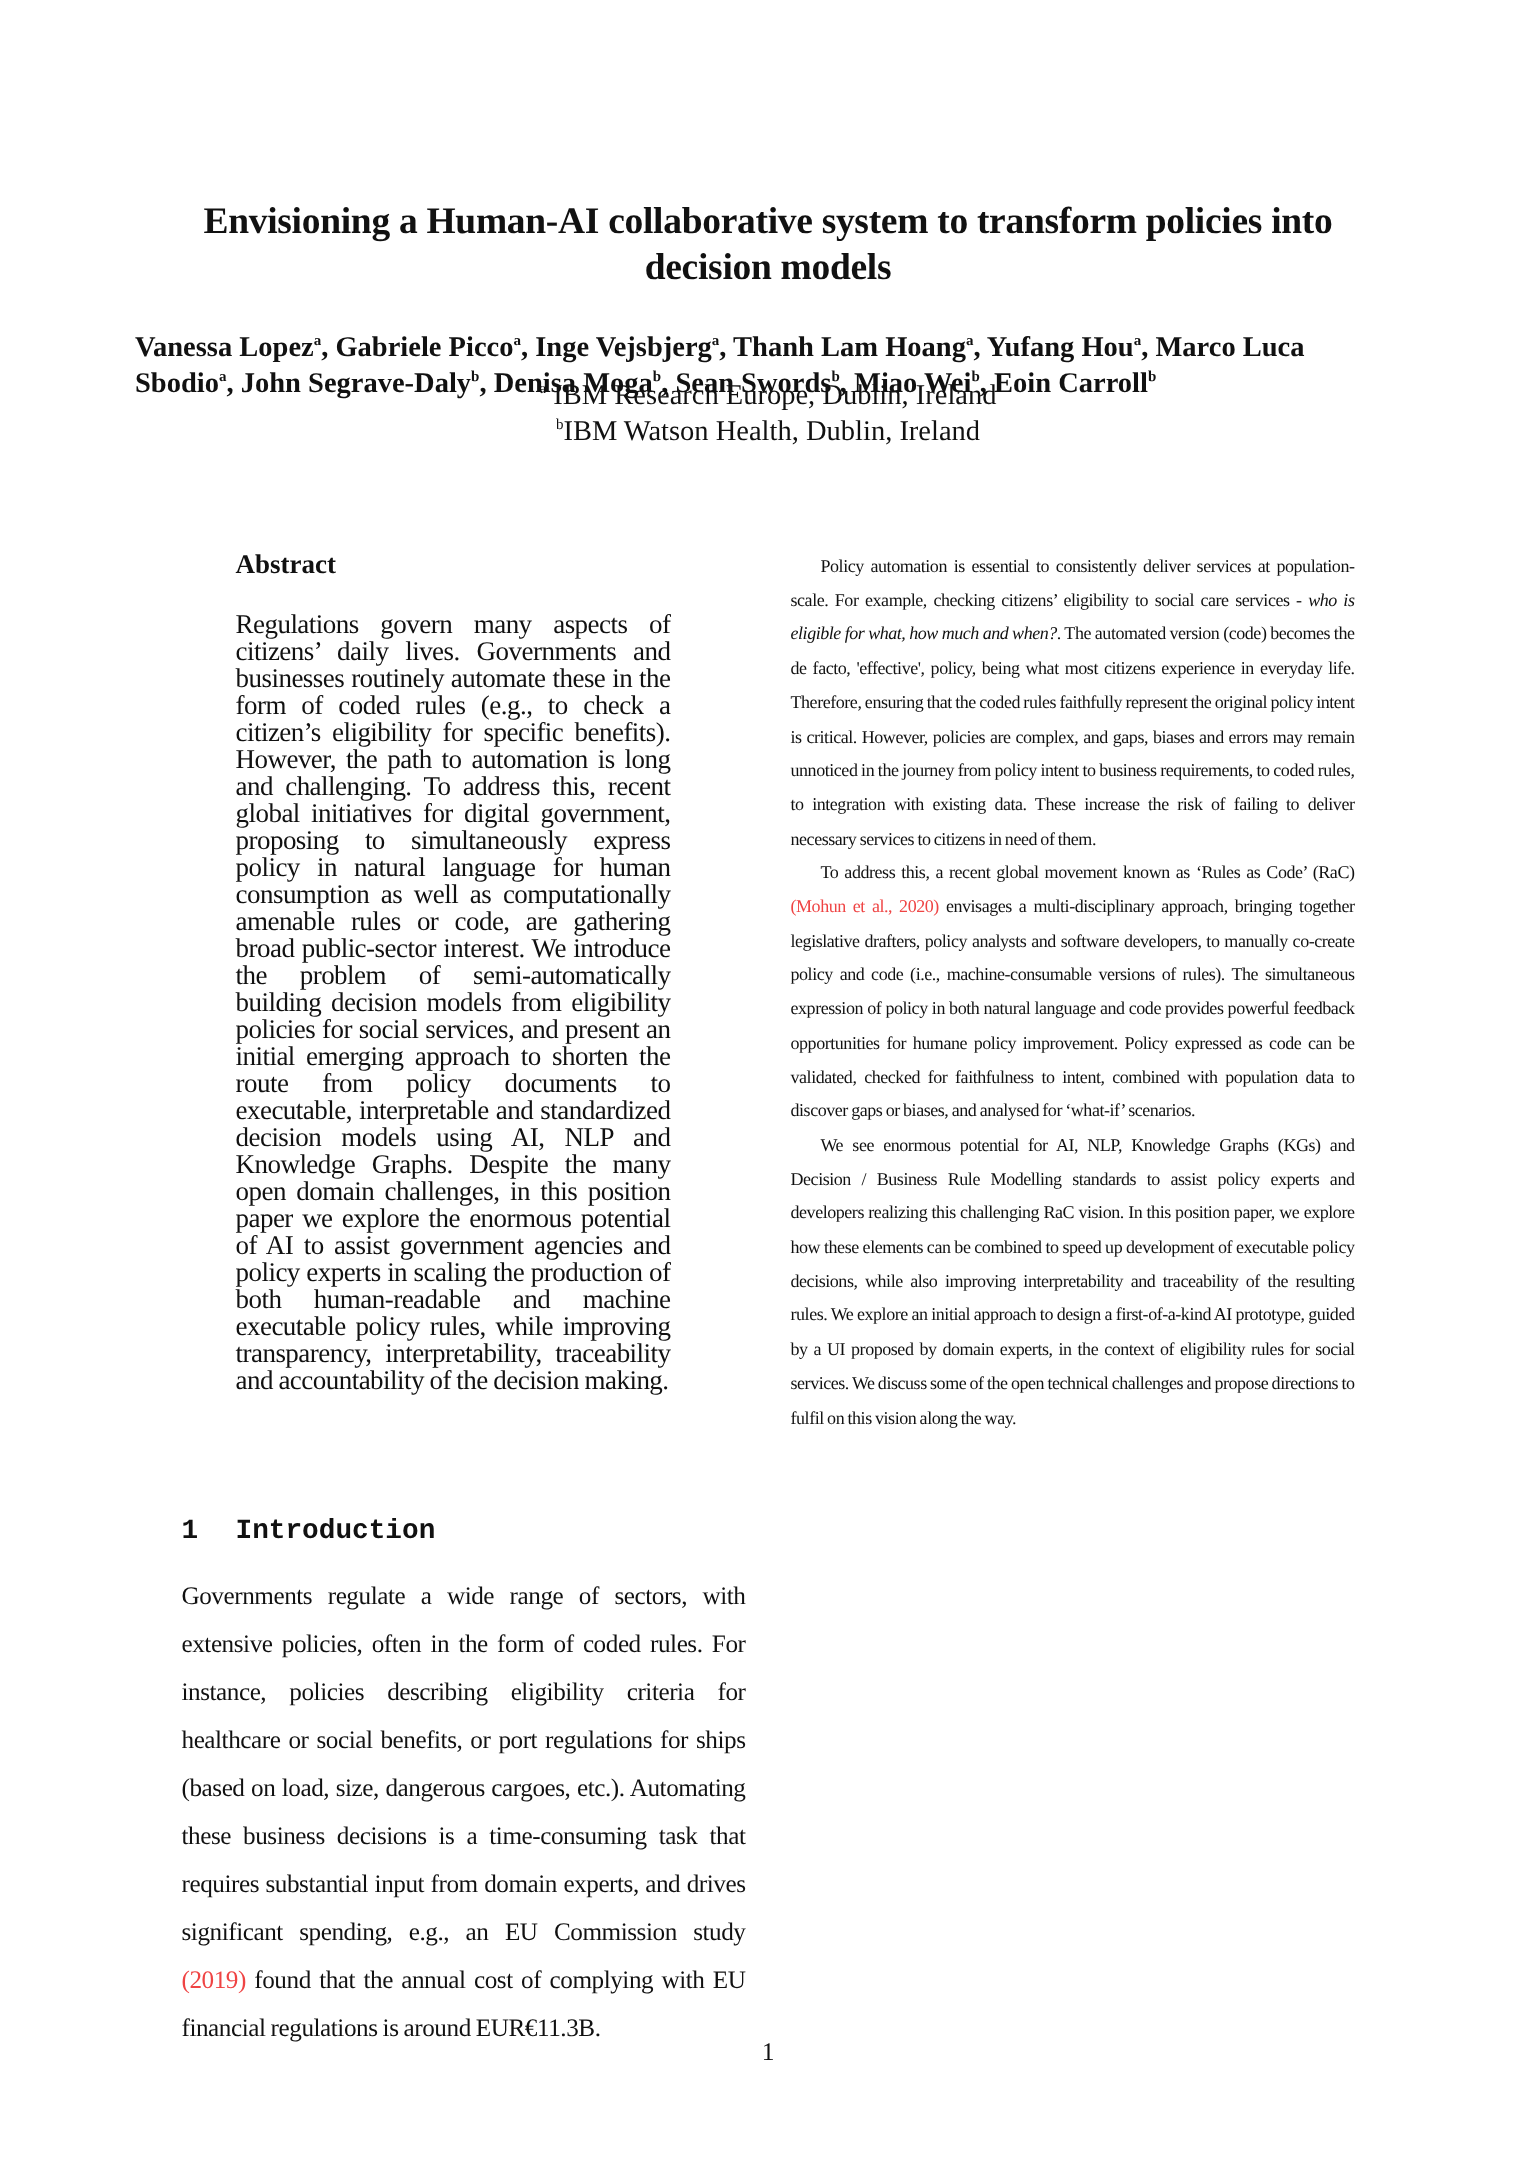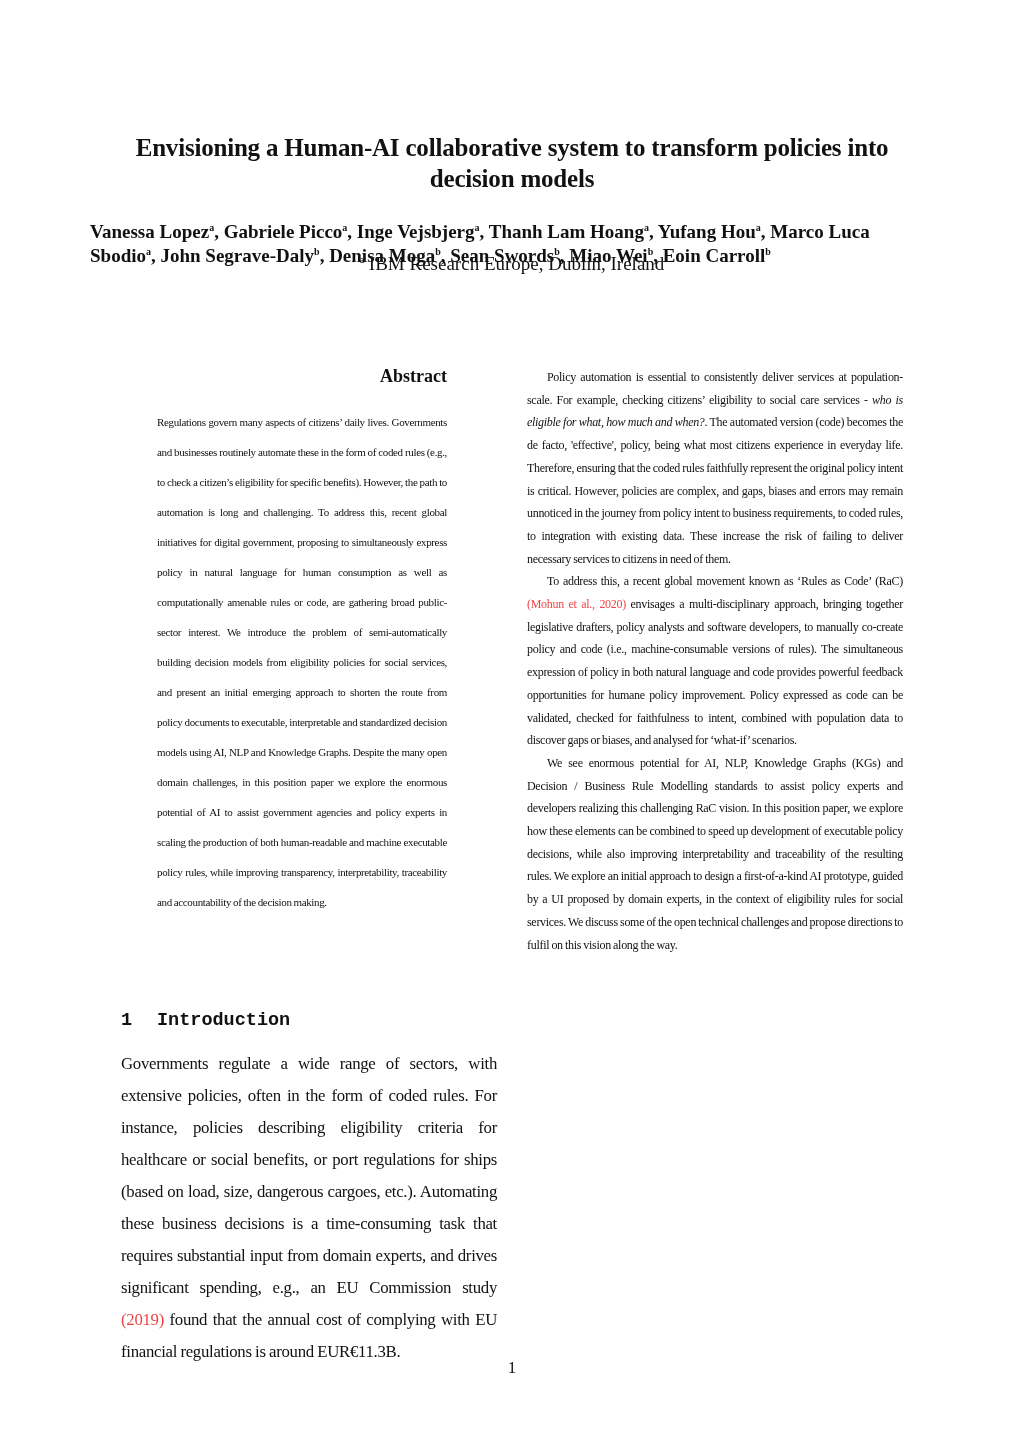--- a/index.html
+++ b/index.html
@@ -19,25 +19,25 @@
   }
   .affils {
     position: absolute; left: 100px; top: 252px; width: 824px;
     text-align: center; font-size: 19px; line-height: 24px;
   }
   sup { font-size: 10px; vertical-align: super; line-height: 0; font-weight: normal; }
   .authors sup { font-weight: bold; }
 
   .abstract-head {
     position: absolute; left: 157px; top: 366px; width: 290px;
-    text-align: right; font-weight: bold; font-size: 18px;
+    text-align: left; font-weight: bold; font-size: 18px;
   }
   .abstract-body {
     position: absolute; left: 157px; top: 407px; width: 290px;
-    font-size: 11px; line-height: 30px; text-align: justify;
+    font-size: 18px; line-height: 18px; text-align: justify;
     letter-spacing: -0.35px; word-spacing: -0.5px;
   }
   .section-head {
     position: absolute; left: 121px; top: 1010px; font-weight: bold; font-size: 18.5px; font-family: Liberation Mono, monospace;
   }
   .section-head .num { display: inline-block; width: 36px; }
   .left-body {
     position: absolute; left: 121px; top: 1048px; width: 376px;
     font-size: 16.8px; line-height: 32px; text-align: justify;
     letter-spacing: -0.3px; word-spacing: -0.5px;
@@ -59,20 +59,21 @@
 <body>
 
 <div class="title">Envisioning a Human-AI collaborative system to transform policies into decision models</div>
 
 <div class="authors">
   <span><span>Vanessa Lopez</span><sup>a</sup>, </span><span><span>Gabriele Picco</span><sup>a</sup>, </span><span><span>Inge Vejsbjerg</span><sup>a</sup>, </span><span><span>Thanh Lam Hoang</span><sup>a</sup>, </span><span><span>Yufang Hou</span><sup>a</sup>, </span><span><span>Marco Luca Sbodio</span><sup>a</sup>, </span><span><span>John Segrave-Daly</span><sup>b</sup>, </span><span><span>Denisa Moga</span><sup>b</sup>, </span><span><span>Sean Swords</span><sup>b</sup>, </span><span><span>Miao Wei</span><sup>b</sup>, </span><span><span>Eoin Carroll</span><sup>b</sup></span>
 </div>
 
 <div class="affils">
   <div><sup>a</sup> <span>IBM Research Europe, Dublin, Ireland</span></div>
+  <div><sup>b</sup><span>IBM Watson Health, Dublin, Ireland</span></div>
 </div>
 
 <div class="abstract-head">Abstract</div>
 <div class="abstract-body">Regulations govern many aspects of citizens’ daily lives. Governments and businesses routinely automate these in the form of coded rules (e.g., to check a citizen’s eligibility for specific benefits). However, the path to automation is long and challenging. To address this, recent global initiatives for digital government, proposing to simultaneously express policy in natural language for human consumption as well as computationally amenable rules or code, are gathering broad public-sector interest. We introduce the problem of semi-automatically building decision models from eligibility policies for social services, and present an initial emerging approach to shorten the route from policy documents to executable, interpretable and standardized decision models using AI, NLP and Knowledge Graphs. Despite the many open domain challenges, in this position paper we explore the enormous potential of AI to assist government agencies and policy experts in scaling the production of both human-readable and machine executable policy rules, while improving transparency, interpretability, traceability and accountability of the decision making.</div>
 
 <div class="section-head">
   <span class="num">1</span><span>Introduction</span>
 </div>
 
 <div class="left-body">

